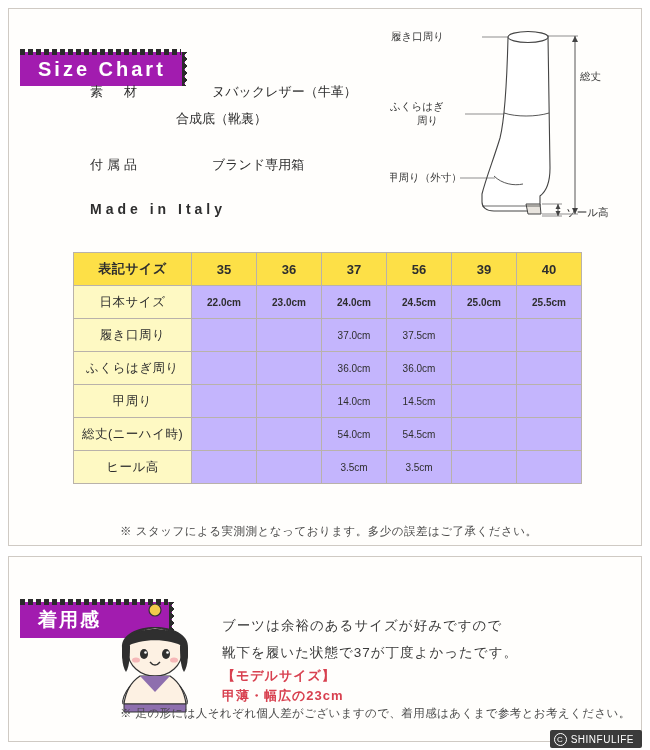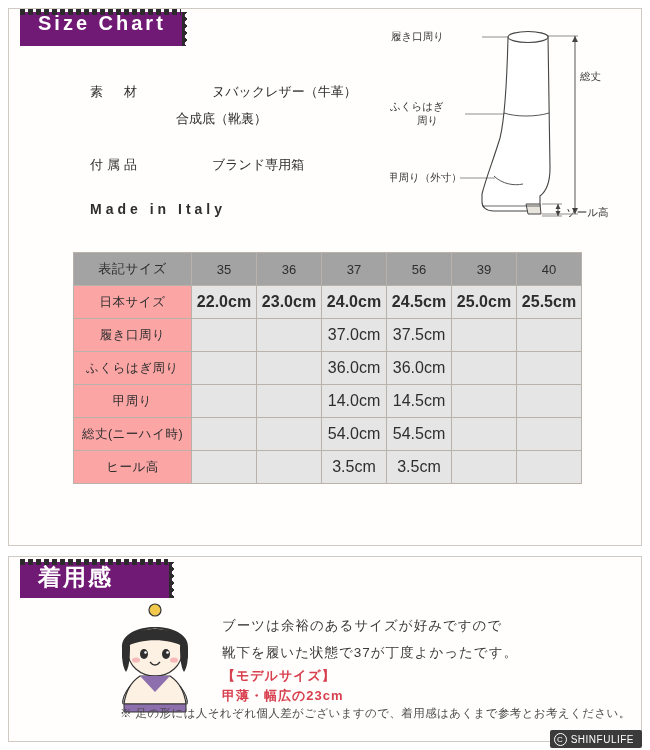--- a/index.html
+++ b/index.html
@@ -36,24 +36,26 @@
     height: 538px;
   }
   .panel-bottom {
     top: 556px;
     height: 186px;
   }
 
   
   .ribbon {
     position: absolute;
-    background: #701a75;
+    background: #a21caf;
     color: #ffffff;
     display: flex;
+    align-items: center;
     box-sizing: border-box;
+    margin-top: 40px;
   }
   .ribbon .ribbon-label {
     padding-left: 18px;
     letter-spacing: 3px;
     font-weight: bold;
     white-space: nowrap;
   }
   .ribbon-top {
     left: 20px;
     top: 12px;
@@ -64,21 +66,21 @@
     font-size: 20px;
     font-family: "Liberation Sans", sans-serif;
   }
   .ribbon-bottom {
     left: 20px;
     top: 562px;
     width: 152px;
     height: 36px;
   }
   .ribbon-bottom .ribbon-label {
-    font-size: 23px;
+    font-size: 19px;
     letter-spacing: 2px;
   }
   
   .ribbon::after {
     content: "";
     position: absolute;
     right: -13px;
     top: 0;
     bottom: 0;
     width: 16px;
@@ -151,33 +153,33 @@
   .size-table td, .size-table th {
     border: 1px solid #b9b2aa;
     text-align: center;
     vertical-align: middle;
     font-weight: normal;
     height: 33px;
     box-sizing: border-box;
   }
   .size-table .rowhead {
     width: 118px;
-    background: #fca5a5;
+    background: #fef9c3;
     font-size: 12.5px;
     letter-spacing: 0.5px;
   }
   .size-table .datacell {
     width: 65px;
-    background: #e5e5e5;
-    font-size: 16px;
+    background: #c4b5fd;
+    font-size: 10px;
   }
   .size-table thead .rowhead,
   .size-table thead .datacell {
-    background: #a3a3a3;
-    font-weight: normal;
+    background: #fde047;
+    font-weight: bold;
     font-size: 13px;
   }
   .size-table tbody tr:nth-child(1) .datacell {
     font-weight: bold;
   }
 
   .note {
     position: absolute;
     left: 120px;
     top: 524px;
@@ -394,20 +396,21 @@
         <td class="datacell"></td>
         <td class="datacell"></td>
         <td class="datacell">3.5cm</td>
         <td class="datacell">3.5cm</td>
         <td class="datacell"></td>
         <td class="datacell"></td>
       </tr>
     </tbody>
   </table>
 
+  <div class="note">※ スタッフによる実測測となっております。多少の誤差はご了承ください。</div>
 
   <div class="panel panel-bottom"></div>
 
   <div class="ribbon ribbon-bottom">
     <span class="ribbon-label">着用感</span>
   </div>
 
   <div class="character">
     <svg width="110" height="120" viewBox="0 0 110 120" xmlns="http://www.w3.org/2000/svg">
 

